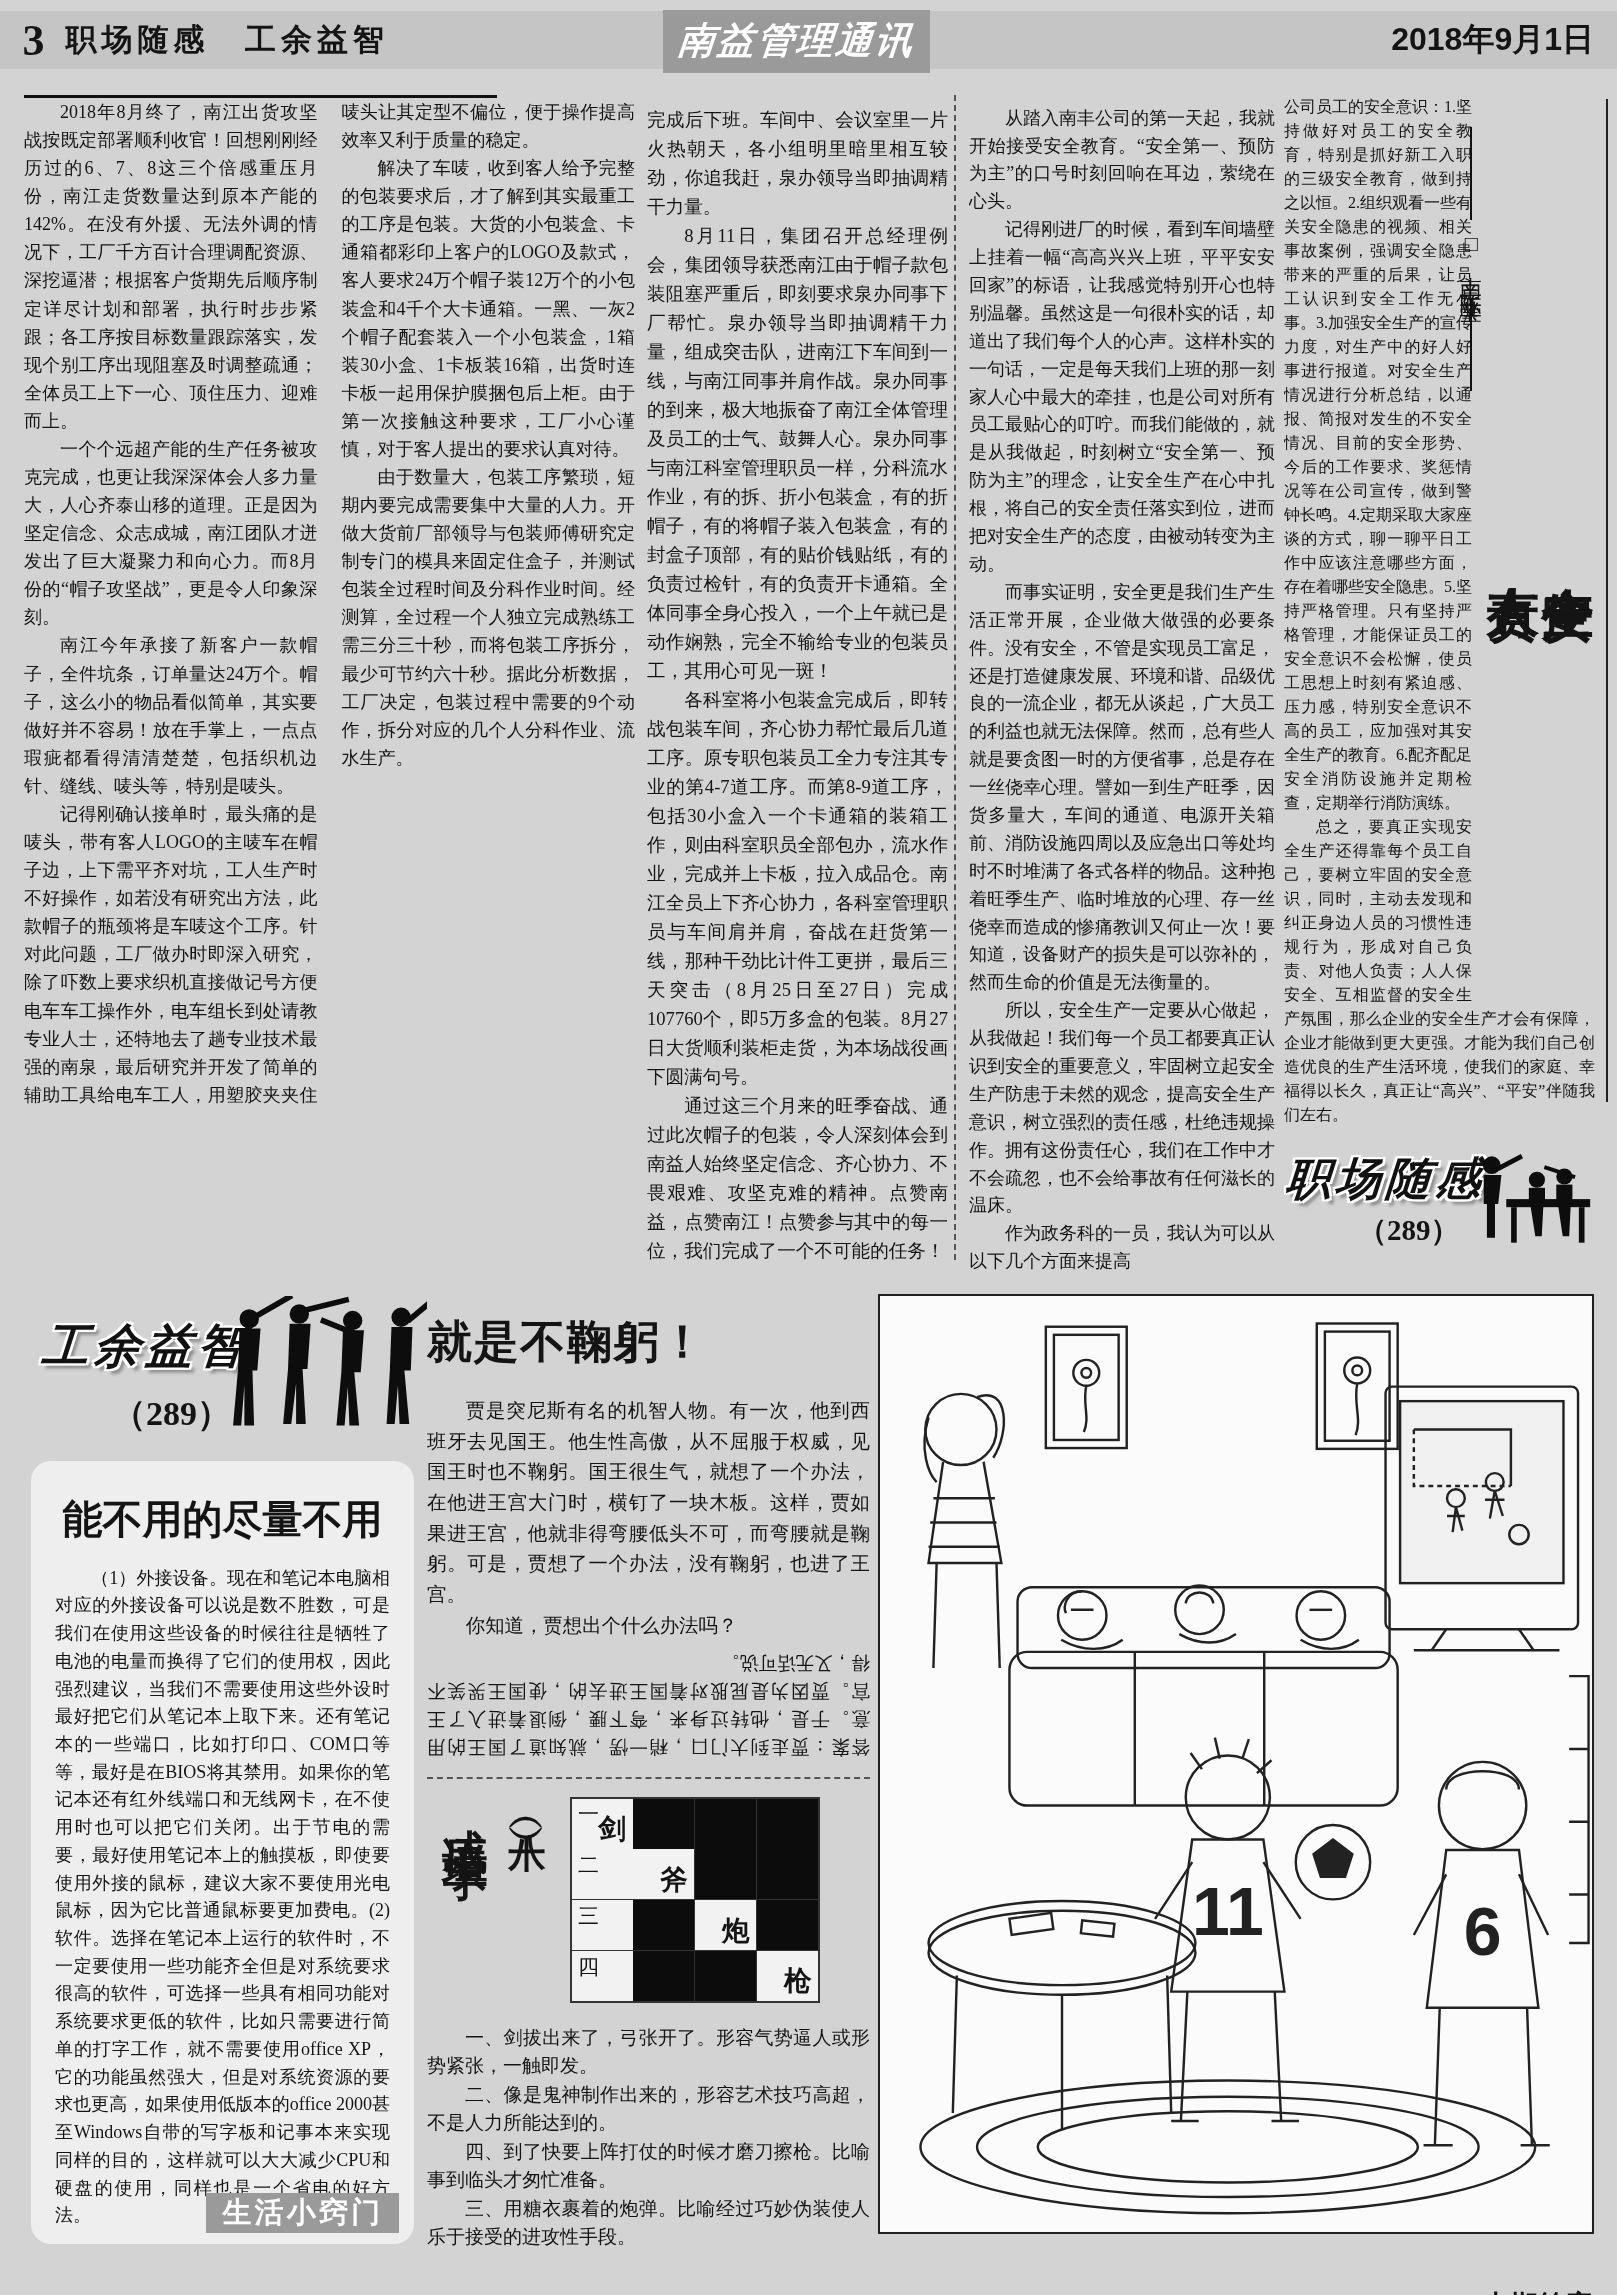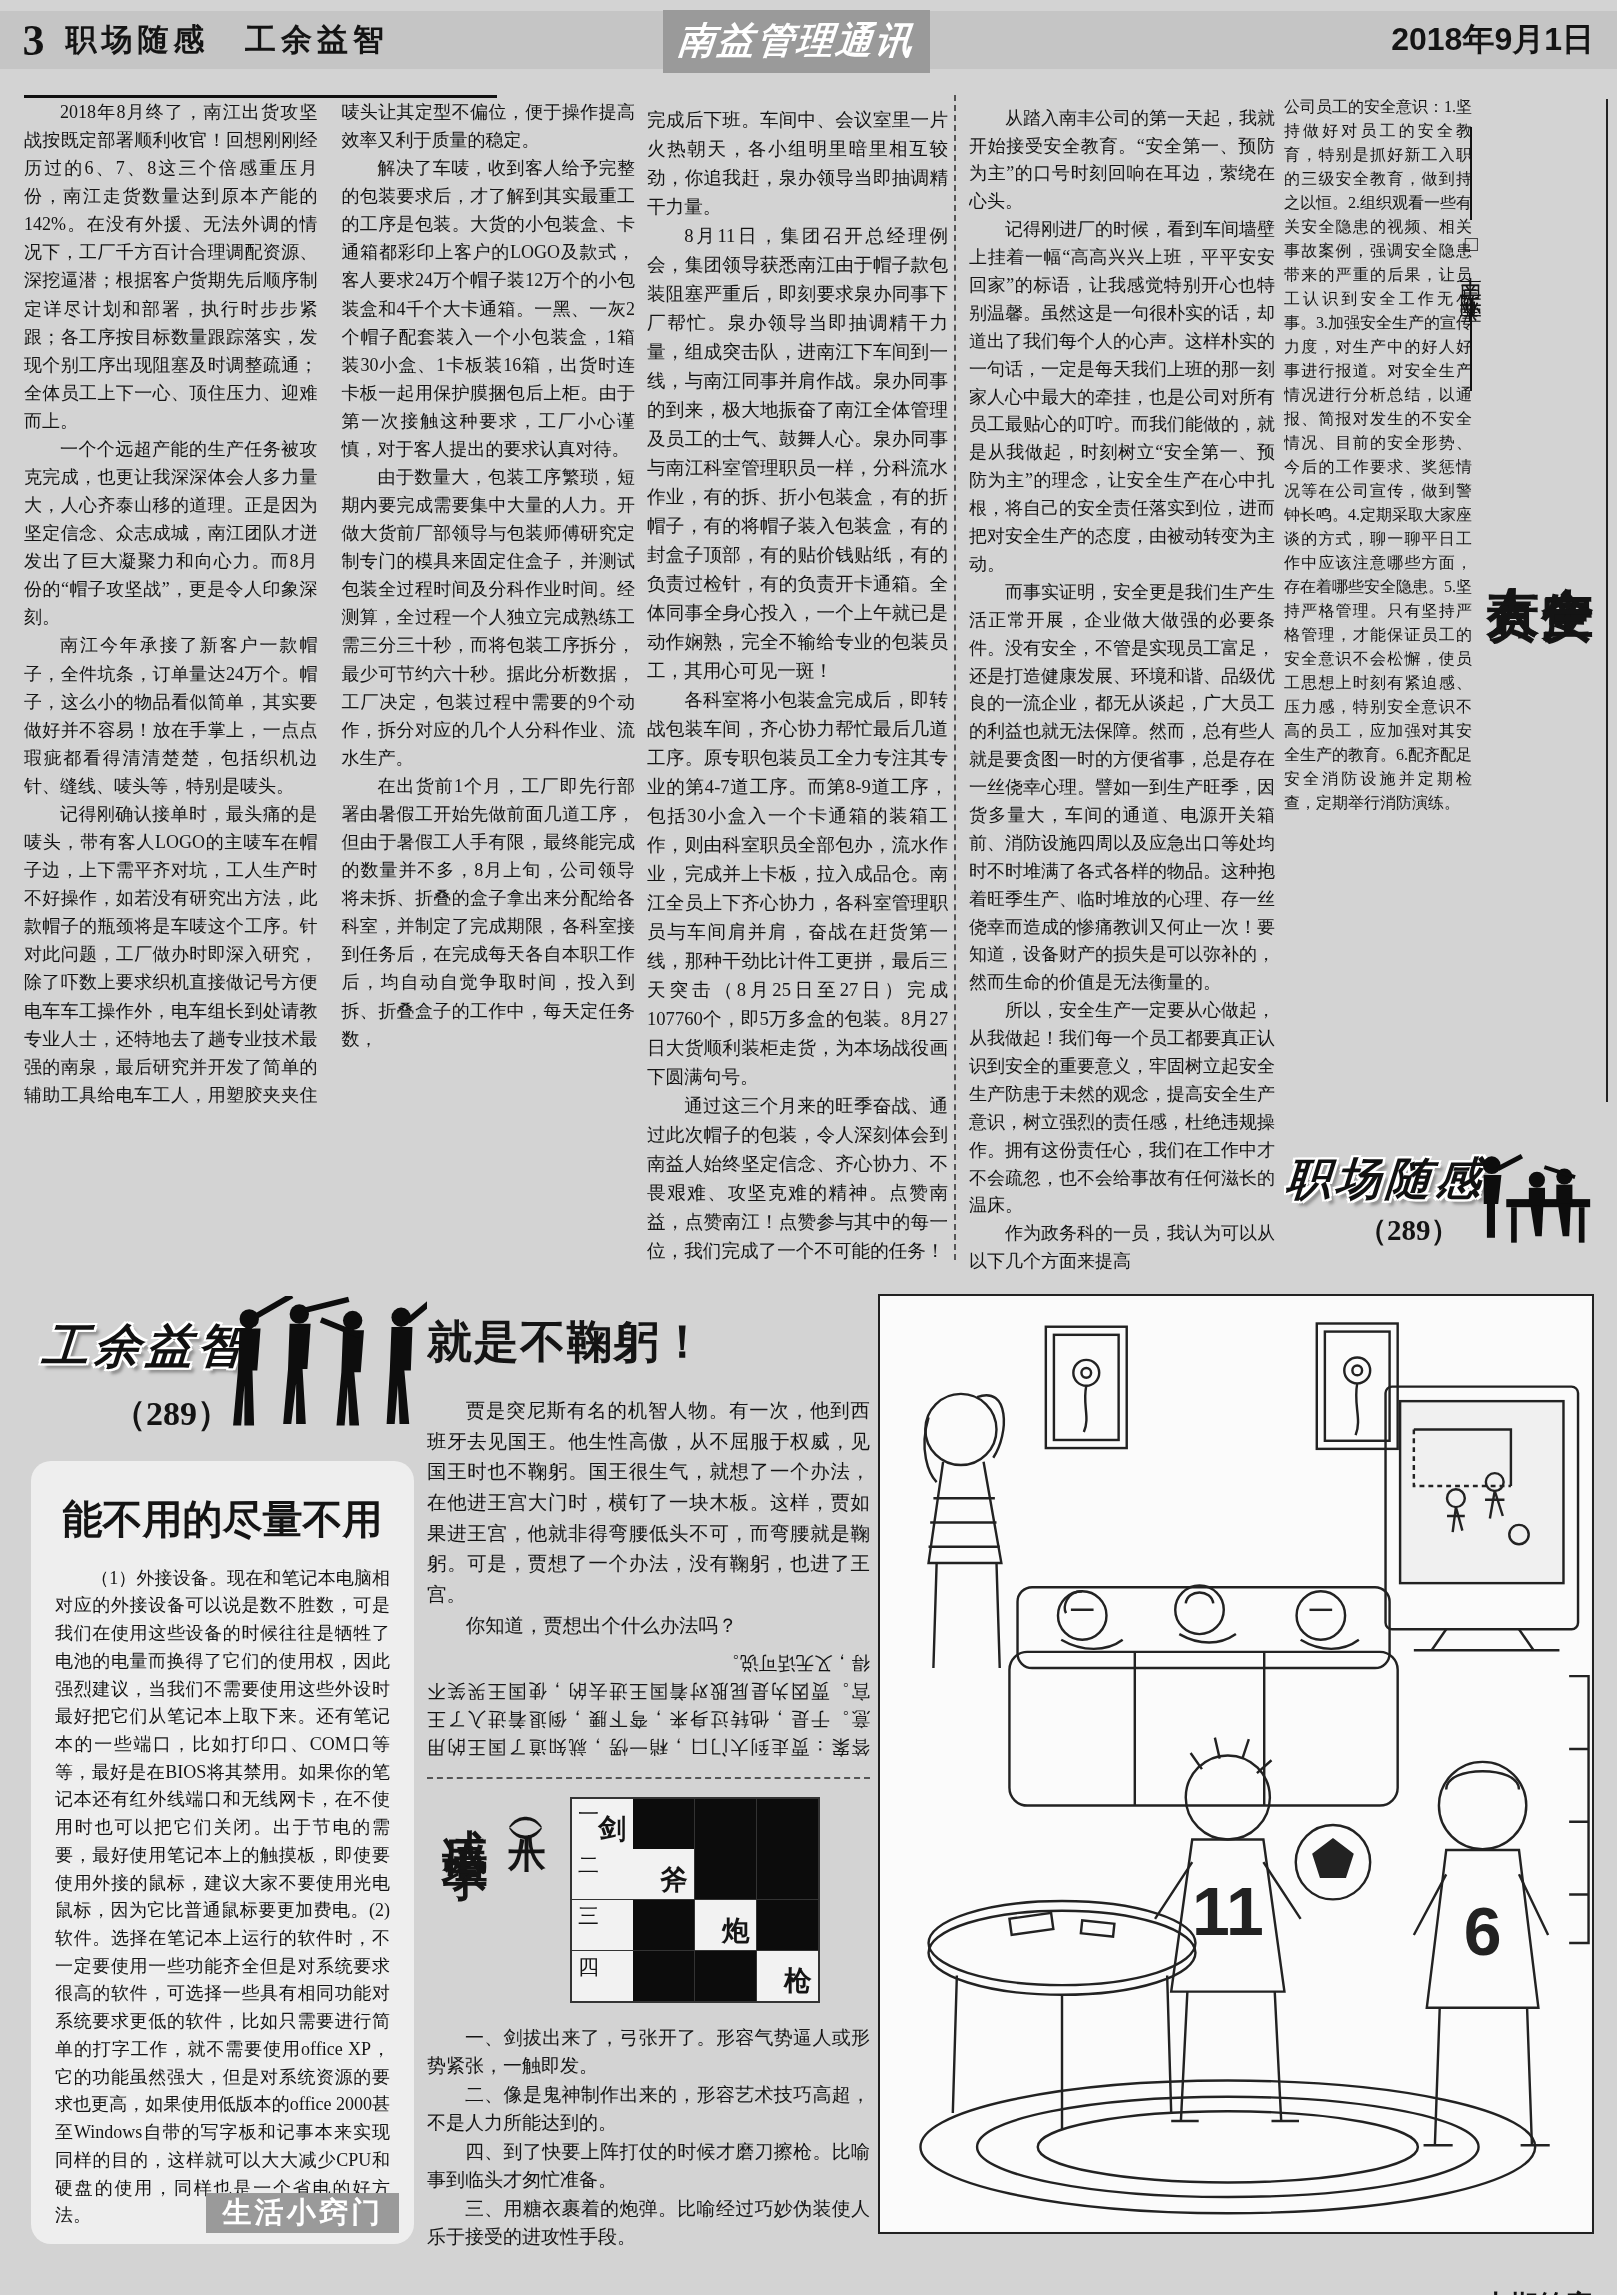--- a/index.html
+++ b/index.html
@@ -114,21 +114,20 @@
 
 <div class="abs main-left">
   <div class="rule-top"></div>
   <div class="cols2 coltext">
       <p>2018年8月终了，南江出货攻坚战按既定部署顺利收官！回想刚刚经历过的6、7、8这三个倍感重压月份，南江走货数量达到原本产能的142%。在没有外援、无法外调的情况下，工厂千方百计合理调配资源、深挖逼潜；根据客户货期先后顺序制定详尽计划和部署，执行时步步紧跟；各工序按目标数量跟踪落实，发现个别工序出现阻塞及时调整疏通；全体员工上下一心、顶住压力、迎难而上。</p>
       <p>一个个远超产能的生产任务被攻克完成，也更让我深深体会人多力量大，人心齐泰山移的道理。正是因为坚定信念、众志成城，南江团队才迸发出了巨大凝聚力和向心力。而8月份的“帽子攻坚战”，更是令人印象深刻。</p>
       <p>南江今年承接了新客户一款帽子，全件坑条，订单量达24万个。帽子，这么小的物品看似简单，其实要做好并不容易！放在手掌上，一点点瑕疵都看得清清楚楚，包括织机边针、缝线、唛头等，特别是唛头。</p>
       <p>记得刚确认接单时，最头痛的是唛头，带有客人LOGO的主唛车在帽子边，上下需平齐对坑，工人生产时不好操作，如若没有研究出方法，此款帽子的瓶颈将是车唛这个工序。针对此问题，工厂做办时即深入研究，除了吓数上要求织机直接做记号方便电车车工操作外，电车组长到处请教专业人士，还特地去了趟专业技术最强的南泉，最后研究并开发了简单的辅助工具给电车工人，用塑胶夹夹住唛头让其定型不偏位，便于操作提高效率又利于质量的稳定。</p>
       <p>解决了车唛，收到客人给予完整的包装要求后，才了解到其实最重工的工序是包装。大货的小包装盒、卡通箱都彩印上客户的LOGO及款式，客人要求24万个帽子装12万个的小包装盒和4千个大卡通箱。一黑、一灰2个帽子配套装入一个小包装盒，1箱装30小盒、1卡板装16箱，出货时连卡板一起用保护膜捆包后上柜。由于第一次接触这种要求，工厂小心谨慎，对于客人提出的要求认真对待。</p>
       <p>由于数量大，包装工序繁琐，短期内要完成需要集中大量的人力。开做大货前厂部领导与包装师傅研究定制专门的模具来固定住盒子，并测试包装全过程时间及分科作业时间。经测算，全过程一个人独立完成熟练工需三分三十秒，而将包装工序拆分，最少可节约六十秒。据此分析数据，工厂决定，包装过程中需要的9个动作，拆分对应的几个人分科作业、流水生产。</p>
-      <p>在出货前1个月，工厂即先行部署由暑假工开始先做前面几道工序，但由于暑假工人手有限，最终能完成的数量并不多，8月上旬，公司领导将未拆、折叠的盒子拿出来分配给各科室，并制定了完成期限，各科室接到任务后，在完成每天各自本职工作后，均自动自觉争取时间，投入到拆、折叠盒子的工作中，每天定任务数，</p>
     </div>
 </div>
 
 <div class="abs col3 coltext">
     <p class="flush">完成后下班。车间中、会议室里一片火热朝天，各小组明里暗里相互较劲，你追我赶，泉办领导当即抽调精干力量。</p>
     <p>8月11日，集团召开总经理例会，集团领导获悉南江由于帽子款包装阻塞严重后，即刻要求泉办同事下厂帮忙。泉办领导当即抽调精干力量，组成突击队，进南江下车间到一线，与南江同事并肩作战。泉办同事的到来，极大地振奋了南江全体管理及员工的士气、鼓舞人心。泉办同事与南江科室管理职员一样，分科流水作业，有的拆、折小包装盒，有的折帽子，有的将帽子装入包装盒，有的封盒子顶部，有的贴价钱贴纸，有的负责过检针，有的负责开卡通箱。全体同事全身心投入，一个上午就已是动作娴熟，完全不输给专业的包装员工，其用心可见一斑！</p>
     <p>各科室将小包装盒完成后，即转战包装车间，齐心协力帮忙最后几道工序。原专职包装员工全力专注其专业的第4-7道工序。而第8-9道工序，包括30小盒入一个卡通箱的装箱工作，则由科室职员全部包办，流水作业，完成并上卡板，拉入成品仓。南江全员上下齐心协力，各科室管理职员与车间肩并肩，奋战在赶货第一线，那种干劲比计件工更拼，最后三天突击（8月25日至27日）完成107760个，即5万多盒的包装。8月27日大货顺利装柜走货，为本场战役画下圆满句号。</p>
     <p>通过这三个月来的旺季奋战、通过此次帽子的包装，令人深刻体会到南益人始终坚定信念、齐心协力、不畏艰难、攻坚克难的精神。点赞南益，点赞南江！点赞参与其中的每一位，我们完成了一个不可能的任务！</p>
   </div>
 
@@ -151,20 +150,21 @@
       <span class="vrule"></span>
     </div>
     <div class="vt-title">
       <span>安全生产</span>
       <span class="gap"></span>
       <span>人人有责</span>
     </div>
   </div>
   <div class="coltext">
       <p class="flush">公司员工的安全意识：1.坚持做好对员工的安全教育，特别是抓好新工入职的三级安全教育，做到持之以恒。2.组织观看一些有关安全隐患的视频、相关事故案例，强调安全隐患带来的严重的后果，让员工认识到安全工作无小事。3.加强安全生产的宣传力度，对生产中的好人好事进行报道。对安全生产情况进行分析总结，以通报、简报对发生的不安全情况、目前的安全形势、今后的工作要求、奖惩情况等在公司宣传，做到警钟长鸣。4.定期采取大家座谈的方式，聊一聊平日工作中应该注意哪些方面，存在着哪些安全隐患。5.坚持严格管理。只有坚持严格管理，才能保证员工的安全意识不会松懈，使员工思想上时刻有紧迫感、压力感，特别安全意识不高的员工，应加强对其安全生产的教育。6.配齐配足安全消防设施并定期检查，定期举行消防演练。</p>
+      <p>总之，要真正实现安全生产还得靠每个员工自己，要树立牢固的安全意识，同时，主动去发现和纠正身边人员的习惯性违规行为，形成对自己负责、对他人负责；人人保安全、互相监督的安全生产氛围，那么企业的安全生产才会有保障，企业才能做到更大更强。才能为我们自己创造优良的生产生活环境，使我们的家庭、幸福得以长久，真正让“高兴”、“平安”伴随我们左右。</p>
     </div>
 
   <div class="badge-workplace">
     <div class="calli">职场随感</div>
     <div class="issue">（289）</div>
     <svg width="121" height="113" viewBox="0 0 150 140">
       <g fill="#0d0d0d">
         <circle cx="22" cy="30" r="11"></circle>
         <path d="M12,42 L34,42 L30,78 L26,78 L26,120 L16,120 L16,78 L12,78 Z"></path>
         <rect x="28" y="32" width="34" height="6" transform="rotate(-28 28 32)"></rect>

